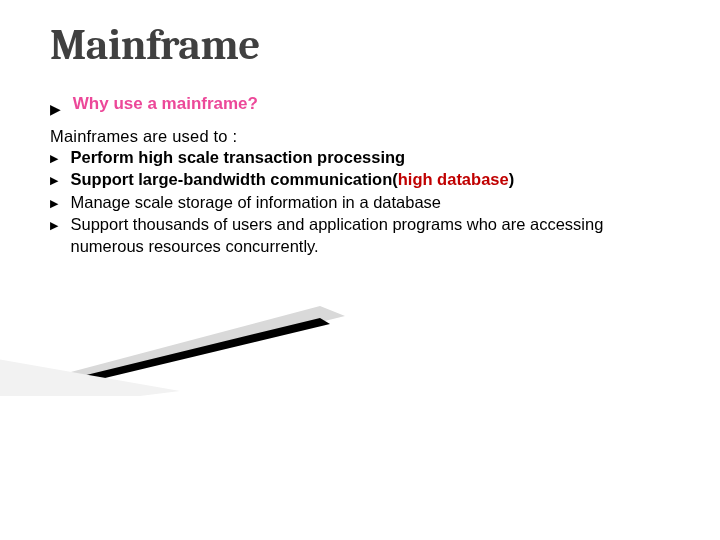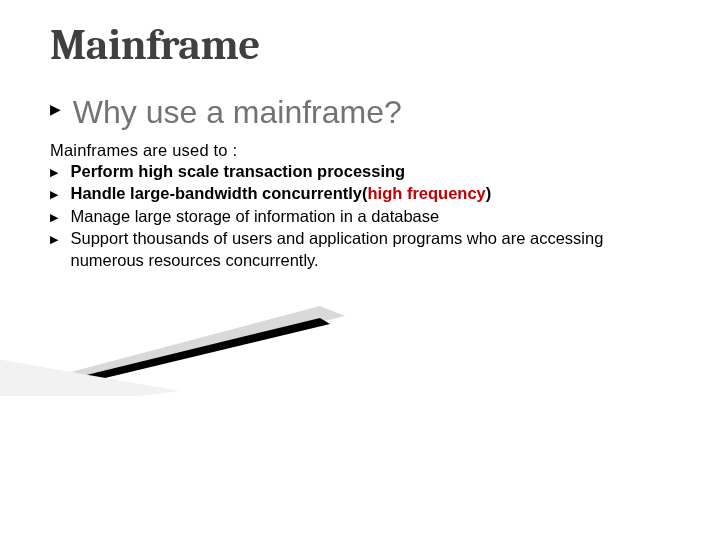--- a/index.html
+++ b/index.html
@@ -27,23 +27,23 @@
     margin-bottom: 10px;
   }
   .sub-row .chev {
     font-size: 14px;
     color: #000;
     margin-top: 7px;
     flex: 0 0 auto;
   }
   .subheading {
     font-family: "Segoe UI", Arial, sans-serif;
-    font-size: 32px;
-    color: #737373;
-    font-weight: 400;
+    font-size: 17px;
+    color: #ec4899;
+    font-weight: 700;
   }
   .intro {
     font-size: 16.5px;
     color: #000;
     letter-spacing: 0.2px;
     font-family: "Segoe UI", Arial, sans-serif;
   }
   ul.points {
     list-style: none;
     padding-left: 0;
@@ -91,26 +91,26 @@
   <div class="intro">Mainframes are used to :</div>
 
   <ul class="points">
     <li>
       <span class="chev">▶</span>
       <span class="content bold">Perform high scale transaction processing</span>
     </li>
     <li>
       <span class="chev">▶</span>
       <span class="content">
-        <span class="bold">Handle large-bandwidth concurrently(</span><span class="hl">high frequency</span><span class="paren">)</span>
+        <span class="bold">Support large-bandwidth communication(</span><span class="hl">high database</span><span class="paren">)</span>
       </span>
     </li>
     <li>
       <span class="chev">▶</span>
-      <span class="content">Manage large storage of information in a database</span>
+      <span class="content">Manage scale storage of information in a database</span>
     </li>
     <li>
       <span class="chev">▶</span>
       <span class="content">Support thousands of users and application programs who are accessing numerous resources concurrently.</span>
     </li>
   </ul>
 
   <svg class="wedge" viewBox="0 0 370 120">
     <polygon points="0,110 340,20 365,30 0,120" fill="#d9d9d9"></polygon>
     <polygon points="0,115 340,32 350,38 0,122" fill="#000000"></polygon>

